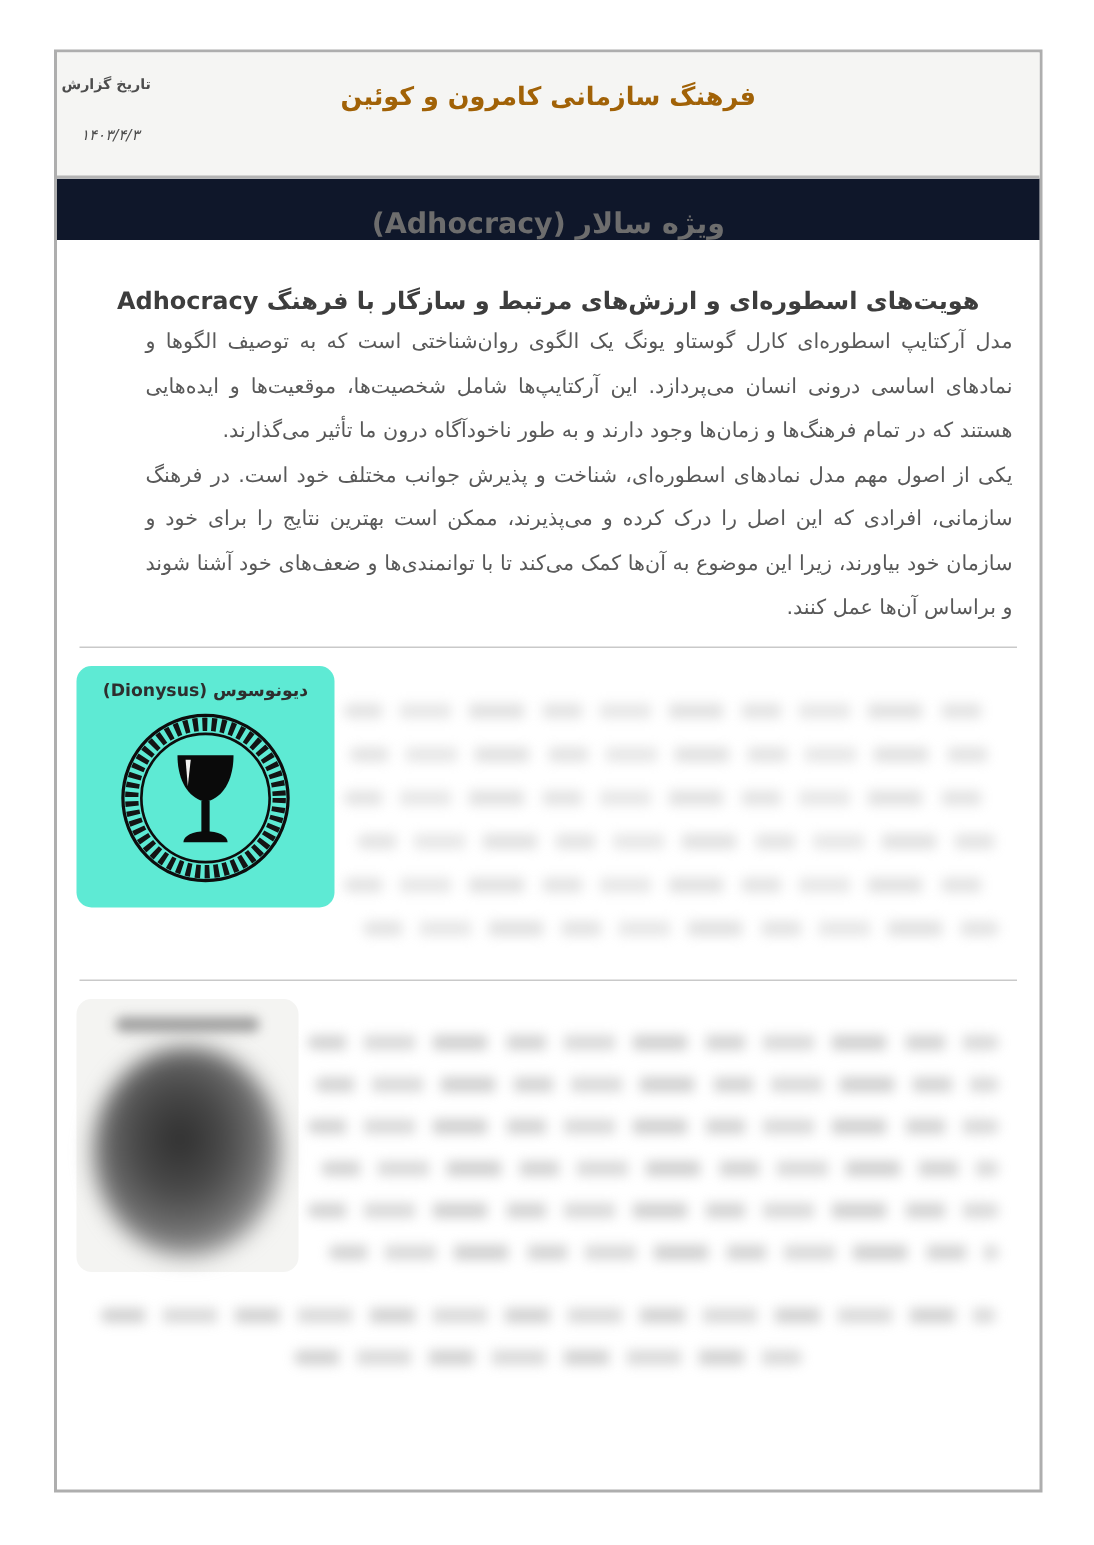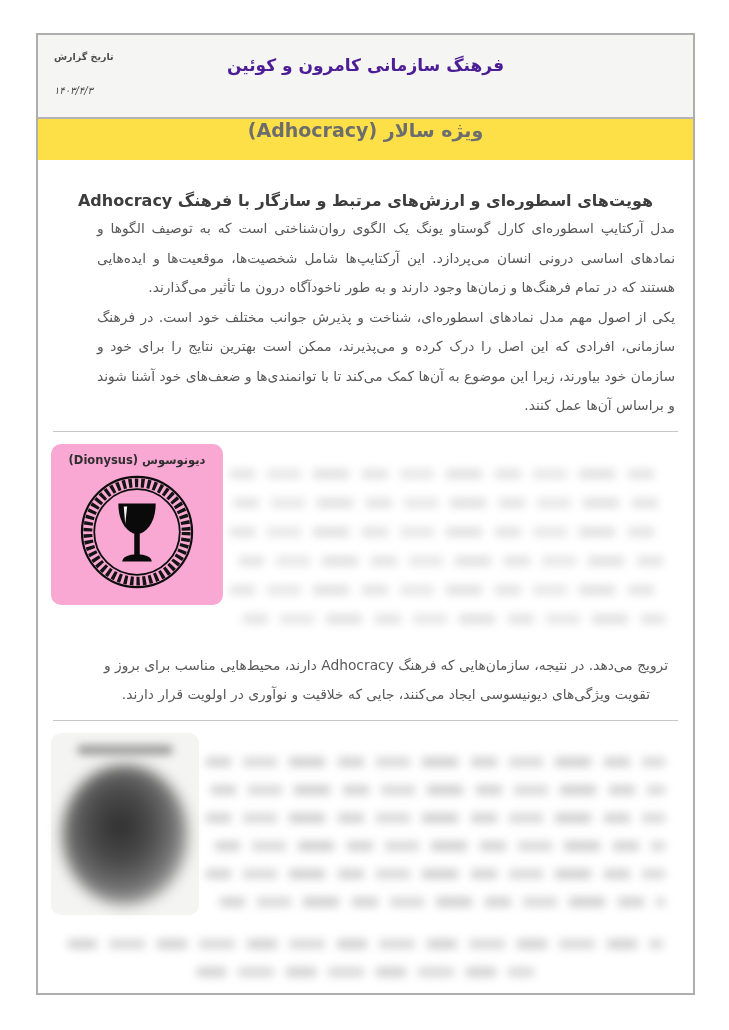--- a/index.html
+++ b/index.html
@@ -11,35 +11,35 @@
     border:2px solid #aeaeae; background:#ffffff;
   }
 
   
   .report-header {
     position:relative; height:84px; background:#f5f5f3;
     border-bottom:2px solid #b4b4b4;
   }
   .report-title {
     text-align:center; padding-top:20px; font-size:17px; font-weight:bold;
-    color:#4c1d95; direction:rtl; letter-spacing:.2px;
+    color:#a16207; direction:rtl; letter-spacing:.2px;
   }
   .report-date-label {
-    position:absolute; left:16px; top:16px; font-size:9.5px; color:#4d4d4d;
+    position:absolute; left:3px; top:16px; font-size:9.5px; color:#4d4d4d;
     direction:rtl; font-weight:bold;
   }
   .report-date-value {
     position:absolute; left:16px; top:50px; font-size:10px; color:#4d4d4d;
     direction:rtl;
     font-style:italic;
   }
 
   
   .banner {
-    height:41px; background:#fde047; display:flex; align-items:flex-start;
+    height:41px; background:#0f172a; display:flex; align-items:flex-end;
     justify-content:center;
   }
   .banner-title {
     font-size:19px; font-weight:bold; color:#6d6d6d; direction:rtl;
   }
 
   
   .content { padding:14px 13px 0 13px; direction:rtl; }
 
   .section-heading {
@@ -50,21 +50,21 @@
     font-size:13.8px; color:#595959; line-height:29.5px;
     text-align:justify; padding:0 5px;margin-left:41px;
   }
   .body-par.centered { text-align:center; }
 
   .divider { border:none; border-top:1.5px solid #c9c9c9; margin:10px 2px 12px 2px; }
 
   
   .figure-row { display:flex; direction:ltr; align-items:flex-start; margin:2px 0 8px 0; }
   .myth-card {
-    width:172px; min-height:160px; background:#f9a8d4; border-radius:10px;
+    width:172px; min-height:160px; background:#5eead4; border-radius:10px;
     text-align:center; padding:9px 6px 10px 6px; flex-shrink:0;
   }
   .myth-label { font-size:11.5px; font-weight:bold; color:#2e2e2e; direction:rtl; }
   .myth-icon { width:118px; height:118px; margin-top:6px; }
 
   .blur-col { flex:1; padding:6px 14px 0 6px; direction:rtl; }
   .blur-line {
     height:10px; border-radius:5px; margin:19px 0;
     background:repeating-linear-gradient(90deg,
       #bdbdbd 0 26px, rgba(0,0,0,0) 26px 38px,
@@ -145,21 +145,20 @@
       <div class="blur-col">
         <div class="blur-line"></div>
         <div class="blur-line"></div>
         <div class="blur-line"></div>
         <div class="blur-line"></div>
         <div class="blur-line"></div>
         <div class="blur-line"></div>
       </div>
     </div>
 
-    <p class="body-par centered">ترویج می‌دهد. در نتیجه، سازمان‌هایی که فرهنگ Adhocracy دارند، محیط‌هایی مناسب برای بروز و تقویت ویژگی‌های دیونیسوسی ایجاد می‌کنند، جایی که خلاقیت و نوآوری در اولویت قرار دارند.</p>
 
     <hr class="divider">
 
     <div class="figure-row">
       <div class="blur-card">
         <div class="blur-card-label"></div>
         <div class="blur-image"></div>
       </div>
       <div class="blur-col darker">
         <div class="blur-line"></div>

